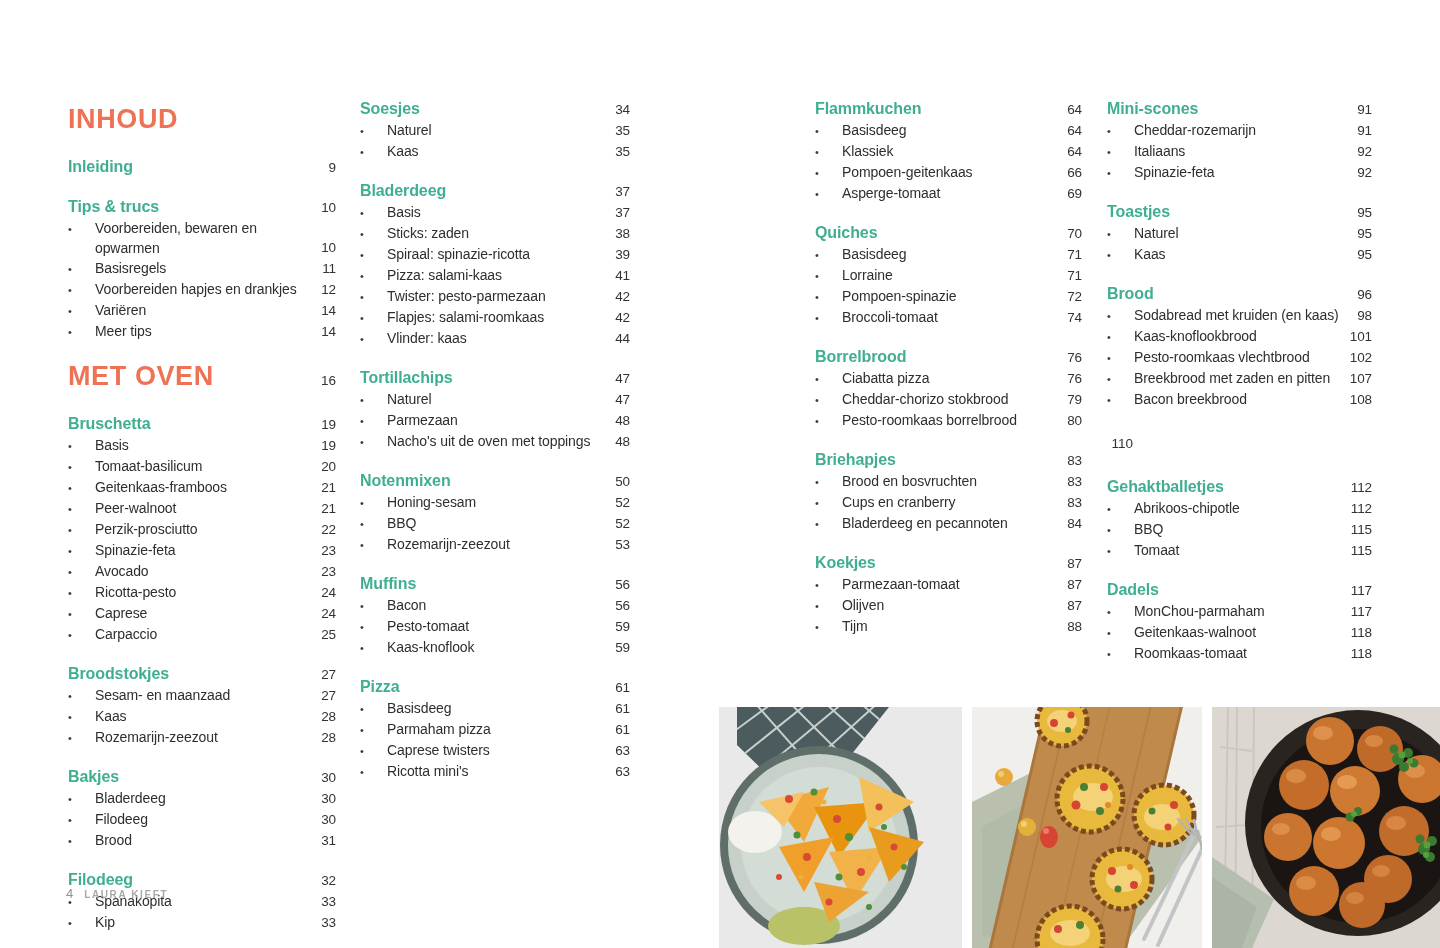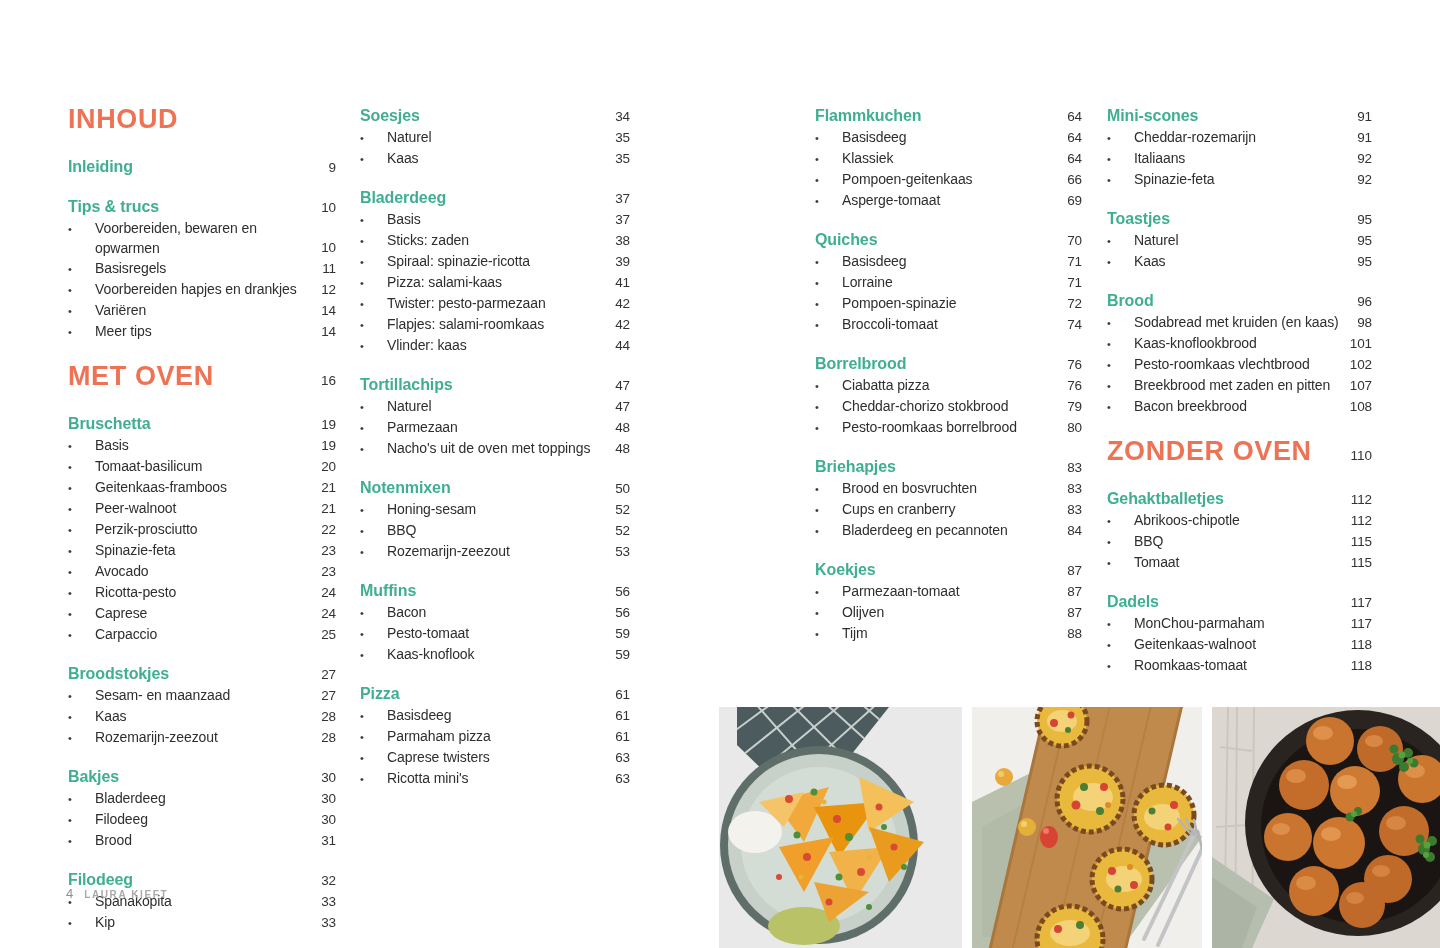--- a/index.html
+++ b/index.html
@@ -1,20 +1,20 @@
 <!DOCTYPE html>
 <html><head>
 <meta charset="utf-8">
 <style>
   html,body{margin:0;padding:0;}
   body{
     width:1440px;height:948px;background:#ffffff;position:relative;overflow:hidden;
     font-family:"Liberation Sans",sans-serif;color:#2e2e2e;
   }
-  .toc-col{position:absolute;top:106px;}
+  .toc-col{position:absolute;top:99px;}
   #col0{left:68px;width:268px;top:104px;}
   #col1{left:360px;width:270px;}
   #col2{left:815px;width:267px;}
   #col3{left:1107px;width:265px;}
   .block{margin-bottom:19px;}
   .row{display:flex;align-items:baseline;line-height:20px;font-size:14px;letter-spacing:-0.1px;}
   .row .heading{flex:1;color:#3fae92;font-weight:bold;font-size:16px;}
   .bullet{width:27px;flex:none;font-size:11px;color:#3c3c3c;}
   .label{flex:1;}
   .page{flex:none;min-width:26px;text-align:right;font-size:13.5px;color:#333;}
@@ -526,21 +526,20 @@
         <span class="page">107</span>
       </div>
       <div class="row item">
         <span class="bullet">•</span>
         <span class="label">Bacon breekbrood</span>
         <span class="page">108</span>
       </div>
     </div>
     <div class="block title-block">
       <div class="trow">
-        <span class="big-title">ZONDER OVEN</span>
         <span class="page">110</span>
       </div>
     </div>
     <div class="block section">
       <div class="row head">
         <span class="heading">Gehaktballetjes</span>
         <span class="page">112</span>
       </div>
       <div class="row item">
         <span class="bullet">•</span>

